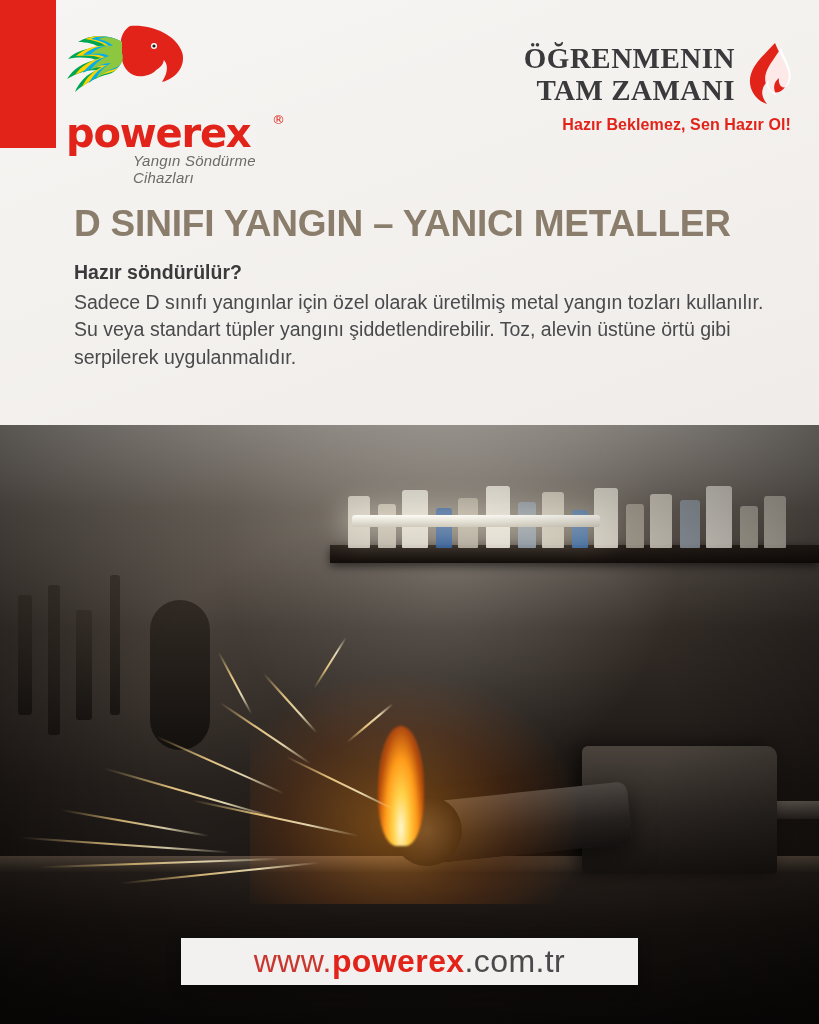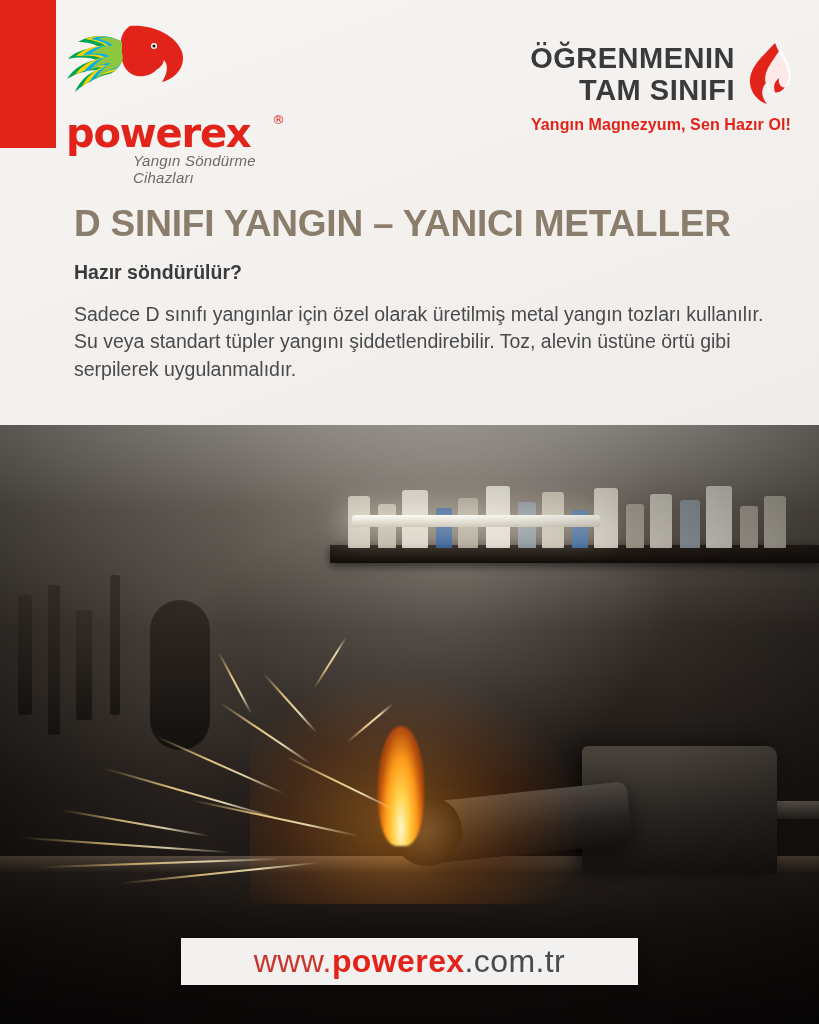--- a/index.html
+++ b/index.html
@@ -77,21 +77,21 @@
     color: #3a3a3c;
     letter-spacing: .5px;
     line-height: 1.12;
   }
   .hr-title-row {
     display: flex;
     align-items: center;
     justify-content: flex-end;
     gap: 10px;
   }
-  .hr-words { text-align: right; }
+  .hr-words { text-align: right; font-family: Liberation Serif, serif; }
   .flame-mark {
     width: 46px; height: 64px;
     flex: 0 0 auto;
   }
   .hr-tag {
     display: block;
     margin-top: 9px;
     font-size: 16px;
     font-weight: bold;
     color: #e2231a;
@@ -117,21 +117,21 @@
     font-size: 19.5px;
     color: #4a4a4c;
     line-height: 1.42;
     max-width: 700px;
   }
   .para.strong {
     font-weight: bold;
     color: #3a3a3c;
     margin-top: 2px;
   }
-  .para.block { margin-top: 14px; }
+  .para.block { margin-top: 2px; }
 
   
   .photo {
     position: absolute;
     left: 0; top: 425px;
     width: 819px; height: 599px;
     overflow: hidden;
     background: #14100e;
   }
   .photo-bg {
@@ -287,28 +287,28 @@
       </svg>
       <div class="logo-text">powerex</div>
       <div class="logo-reg">®</div>
       <div class="logo-sub">Yangın Söndürme Cihazları</div>
     </div>
 
     <div class="header-right">
       <div class="hr-title-row">
         <div class="hr-words">
           <span class="hr-line1">ÖĞRENMENIN</span>
-          <span class="hr-line2">TAM   SINIFI</span>
+          <span class="hr-line2">TAM   ZAMANI</span>
         </div>
         <svg class="flame-mark" viewBox="0 0 46 64">
           <path d="M30 1 C20 12 10 20 6 32 C2 44 9 58 22 62 C14 52 17 44 24 38 C22 47 28 52 34 50 C42 47 46 36 42 26 C39 18 33 9 30 1 Z" fill="#e2231a"></path>
           <path d="M36 6 C30 16 24 22 21 31 C18 40 23 50 32 54 C27 46 29 40 34 36 C33 43 37 47 41 45 C46 42 47 33 44 25 C42 18 38 11 36 6 Z" fill="#ffffff" opacity="0.9"></path>
         </svg>
       </div>
-      <span class="hr-tag">Yangın Magnezyum, Sen Hazır Ol!</span>
+      <span class="hr-tag">Hazır Beklemez, Sen Hazır Ol!</span>
     </div>
   </div>
 
   <div class="body-area">
     <div class="headline">D SINIFI YANGIN – YANICI METALLER</div>
     <p class="para strong">Hazır söndürülür?</p>
     <p class="para block">Sadece D sınıfı yangınlar için özel olarak üretilmiş metal yangın tozları kullanılır. Su veya standart tüpler yangını şiddetlendirebilir. Toz, alevin üstüne örtü gibi serpilerek uygulanmalıdır.</p>
   </div>
 
   <div class="photo">

